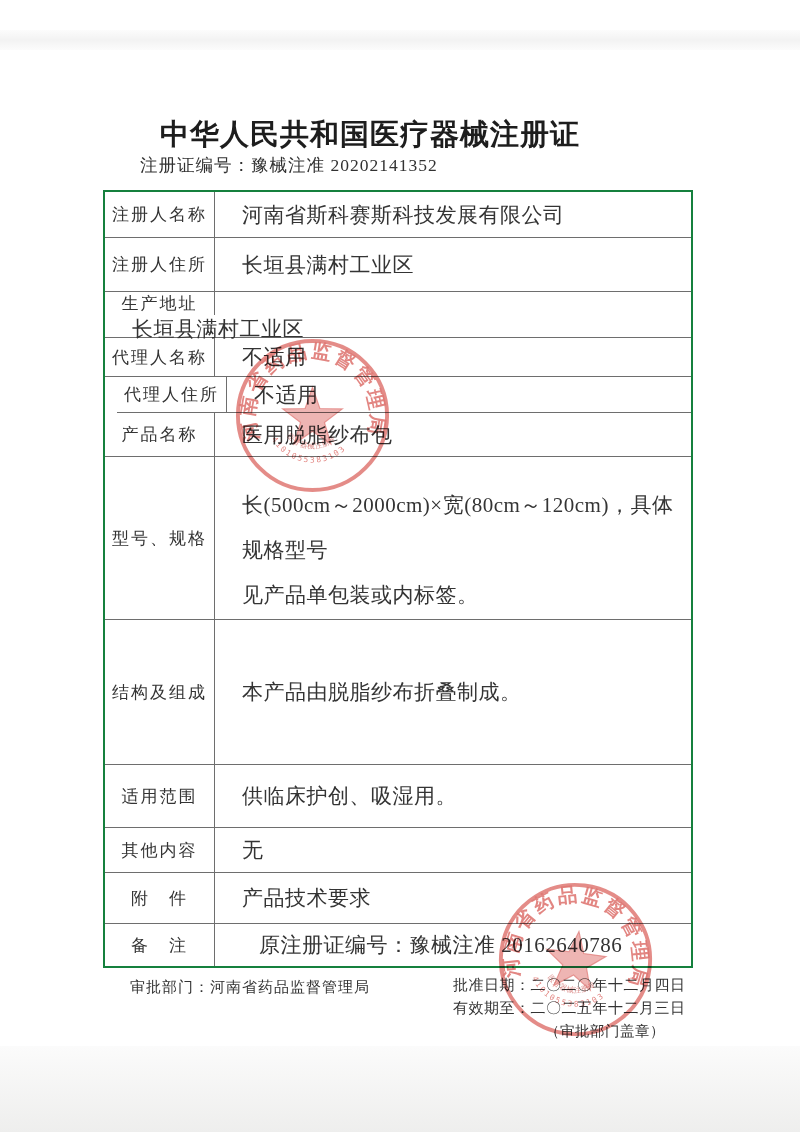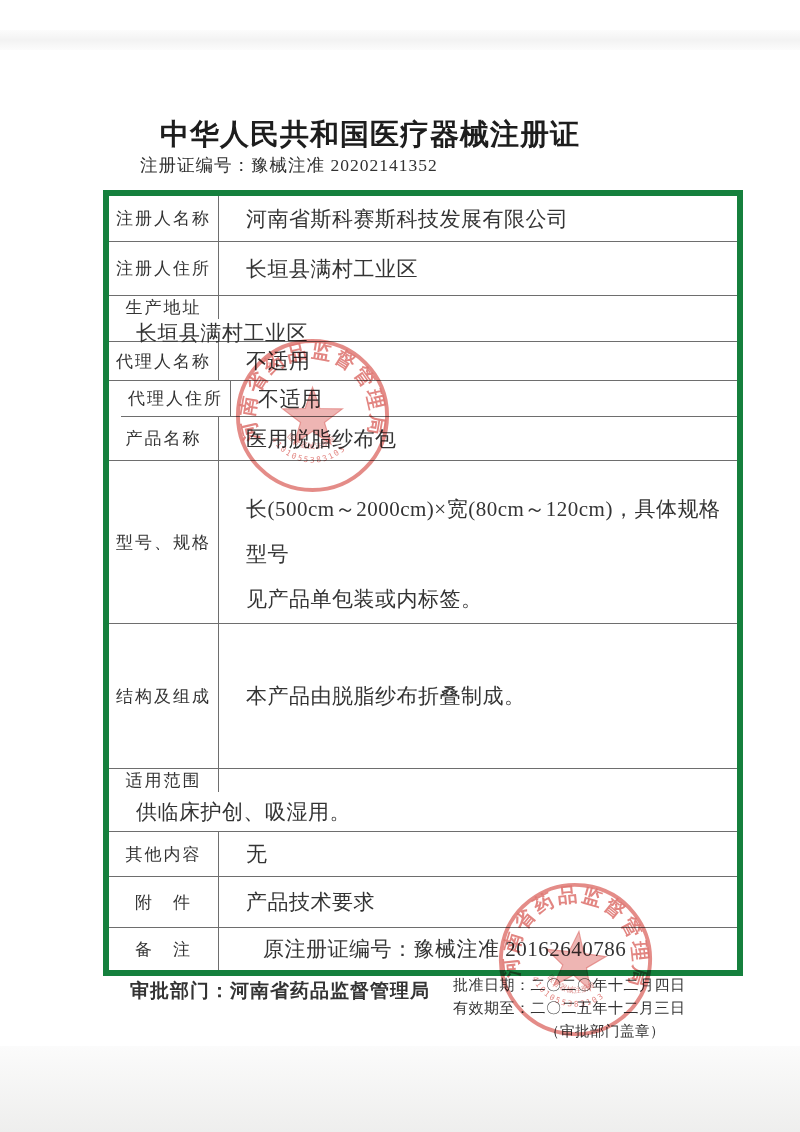--- a/index.html
+++ b/index.html
@@ -18,49 +18,49 @@
     background:linear-gradient(rgba(190,190,188,0.06),rgba(178,178,174,0.22));
   }
   .doc-title{
     position:absolute;left:0;top:96px;width:740px;text-align:center;
     font-size:29px;font-weight:bold;color:#1d1d1d;letter-spacing:1px;white-space:nowrap;
   }
   .reg-line{
     position:absolute;left:140px;top:153px;font-size:17.5px;color:#323232;letter-spacing:1px;white-space:nowrap;
   }
   .cert-table{
-    position:absolute;left:103px;top:190px;width:640px;
-    border:6px solid #15803d;box-sizing:border-box;background:transparent;
+    position:absolute;left:103px;top:190px;width:590px;
+    border:2px solid #15803d;box-sizing:border-box;background:transparent;
   }
   .row{display:flex;border-bottom:1px solid #6e6e6e;box-sizing:border-box;}
   .row:last-child{border-bottom:none;gap:17px;}
   .row:nth-child(1){height:46px;}
   .row:nth-child(2){height:54px;}
   .row:nth-child(3){height:46px;flex-direction:column;}
   .row:nth-child(4){height:39px;}
   .row:nth-child(5){height:36px;margin-left:12px;}
   .row:nth-child(6){height:44px;}
   .row:nth-child(7){height:163px;}
   .row:nth-child(8){height:145px;}
-  .row:nth-child(9){height:63px;flex-direction:column;}
+  .row:nth-child(9){height:63px;}
   .row:nth-child(10){height:45px;}
   .row:nth-child(11){height:51px;}
   .row:nth-child(12){height:42px;}
   .cell-label{
     width:110px;min-width:110px;border-right:1px solid #6e6e6e;box-sizing:border-box;
     display:flex;align-items:center;justify-content:center;
     font-size:17px;letter-spacing:2px;color:#343434;text-align:center;
   }
   .cell-value{
     flex:1;display:flex;flex-direction:column;justify-content:center;
     padding-left:27px;padding-right:10px;font-size:21px;color:#343434;letter-spacing:0.5px;
   }
   .row:nth-child(7) .cell-value{justify-content:flex-start;padding-top:26px;line-height:45px;}
   .footer-dept{
-    position:absolute;left:130px;top:978px;font-size:19px;color:#333;letter-spacing:1px;white-space:nowrap;font-weight:bold;
+    position:absolute;left:130px;top:978px;font-size:15px;color:#333;letter-spacing:1px;white-space:nowrap;
   }
   .footer-dates{
     position:absolute;left:453px;top:974px;font-size:15px;color:#333;line-height:23px;letter-spacing:0.5px;white-space:nowrap;
   }
   .footer-seal-note{
     position:absolute;left:545px;top:1022px;font-size:14.5px;color:#333;letter-spacing:0.5px;white-space:nowrap;
   }
   .stamp{
     position:absolute;mix-blend-mode:multiply;opacity:0.82;pointer-events:none;
   }

